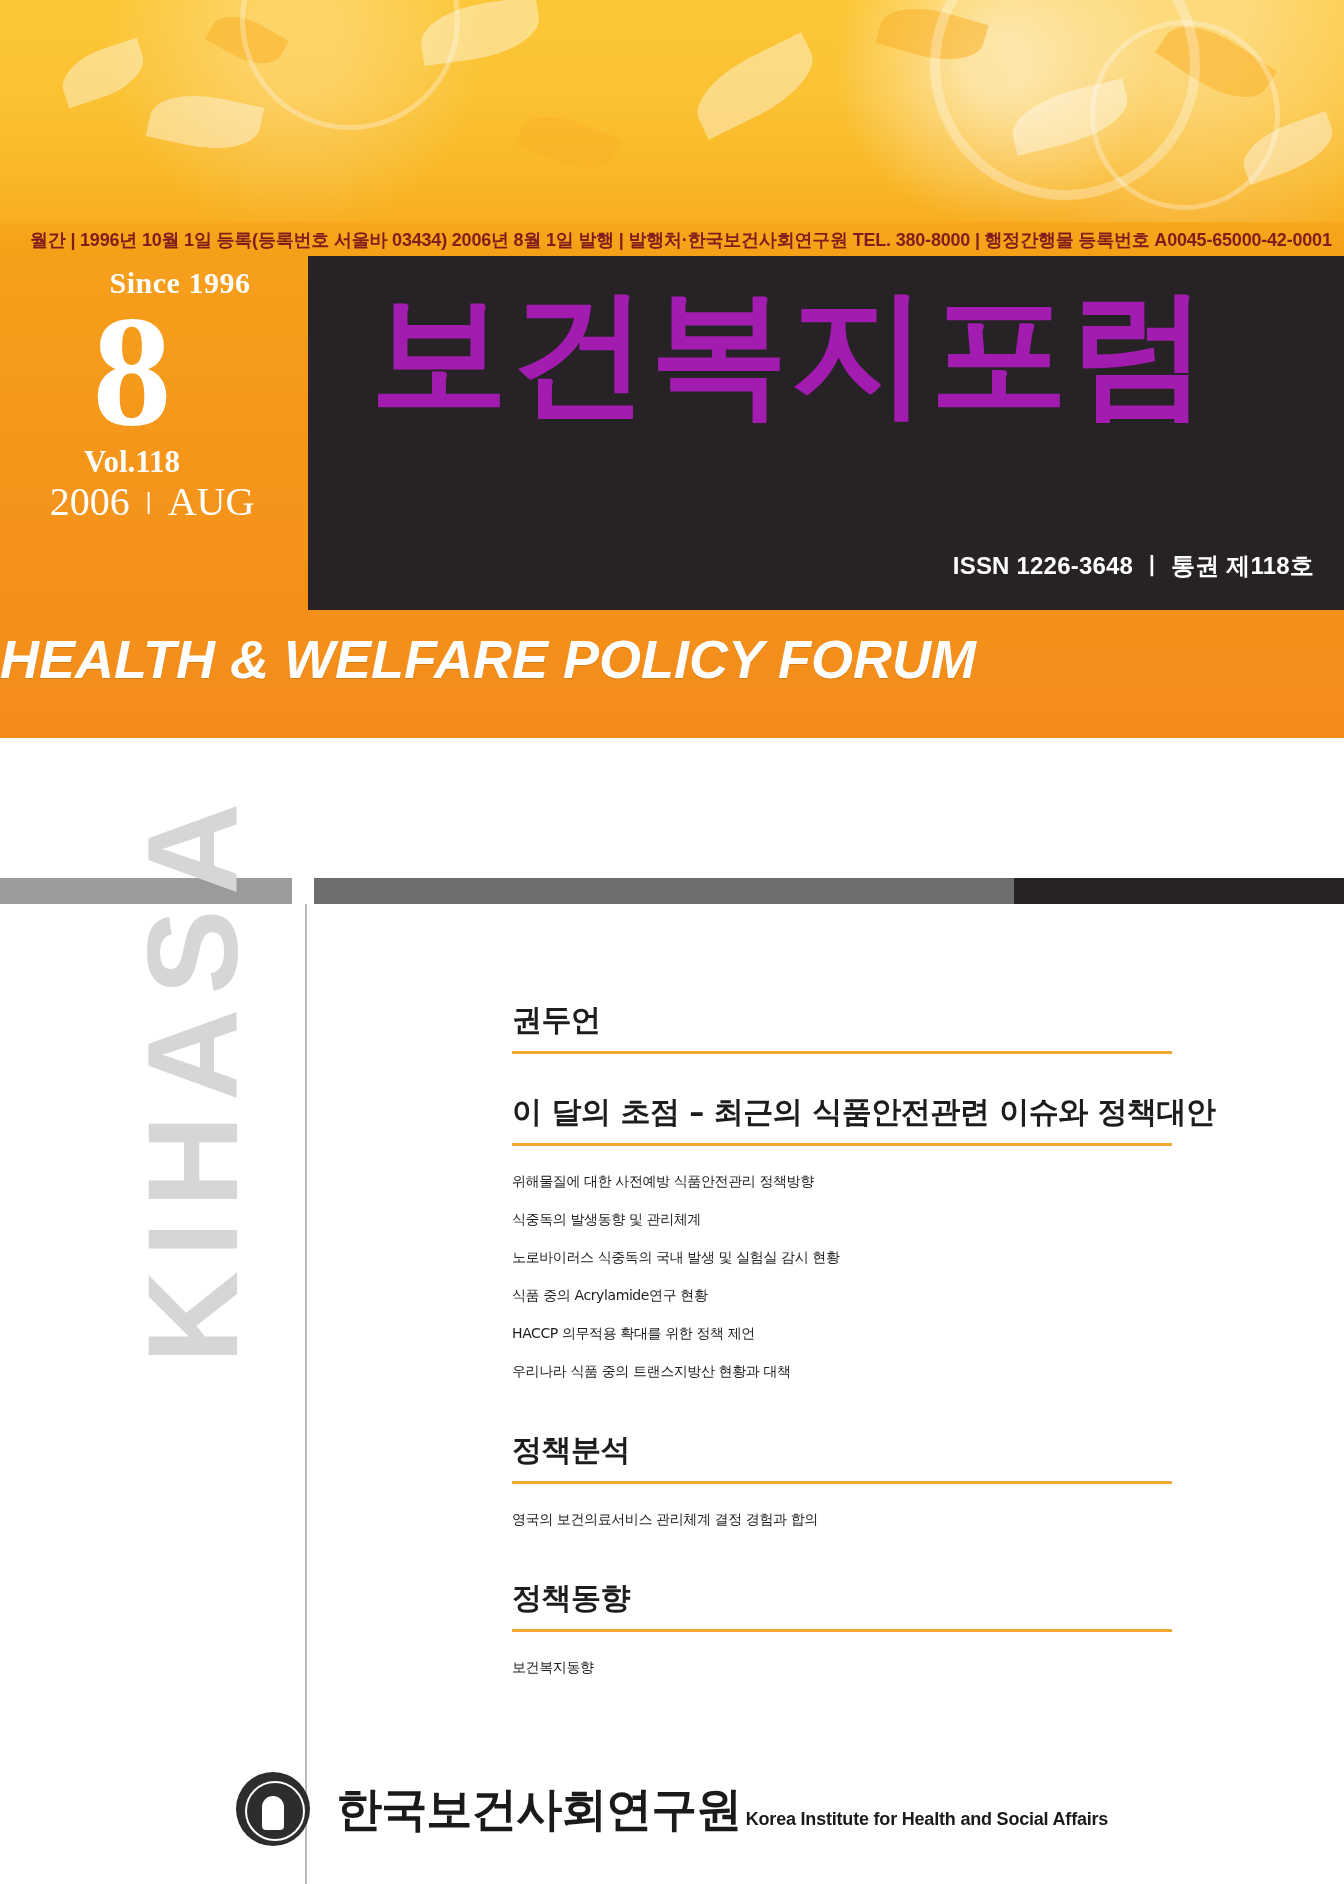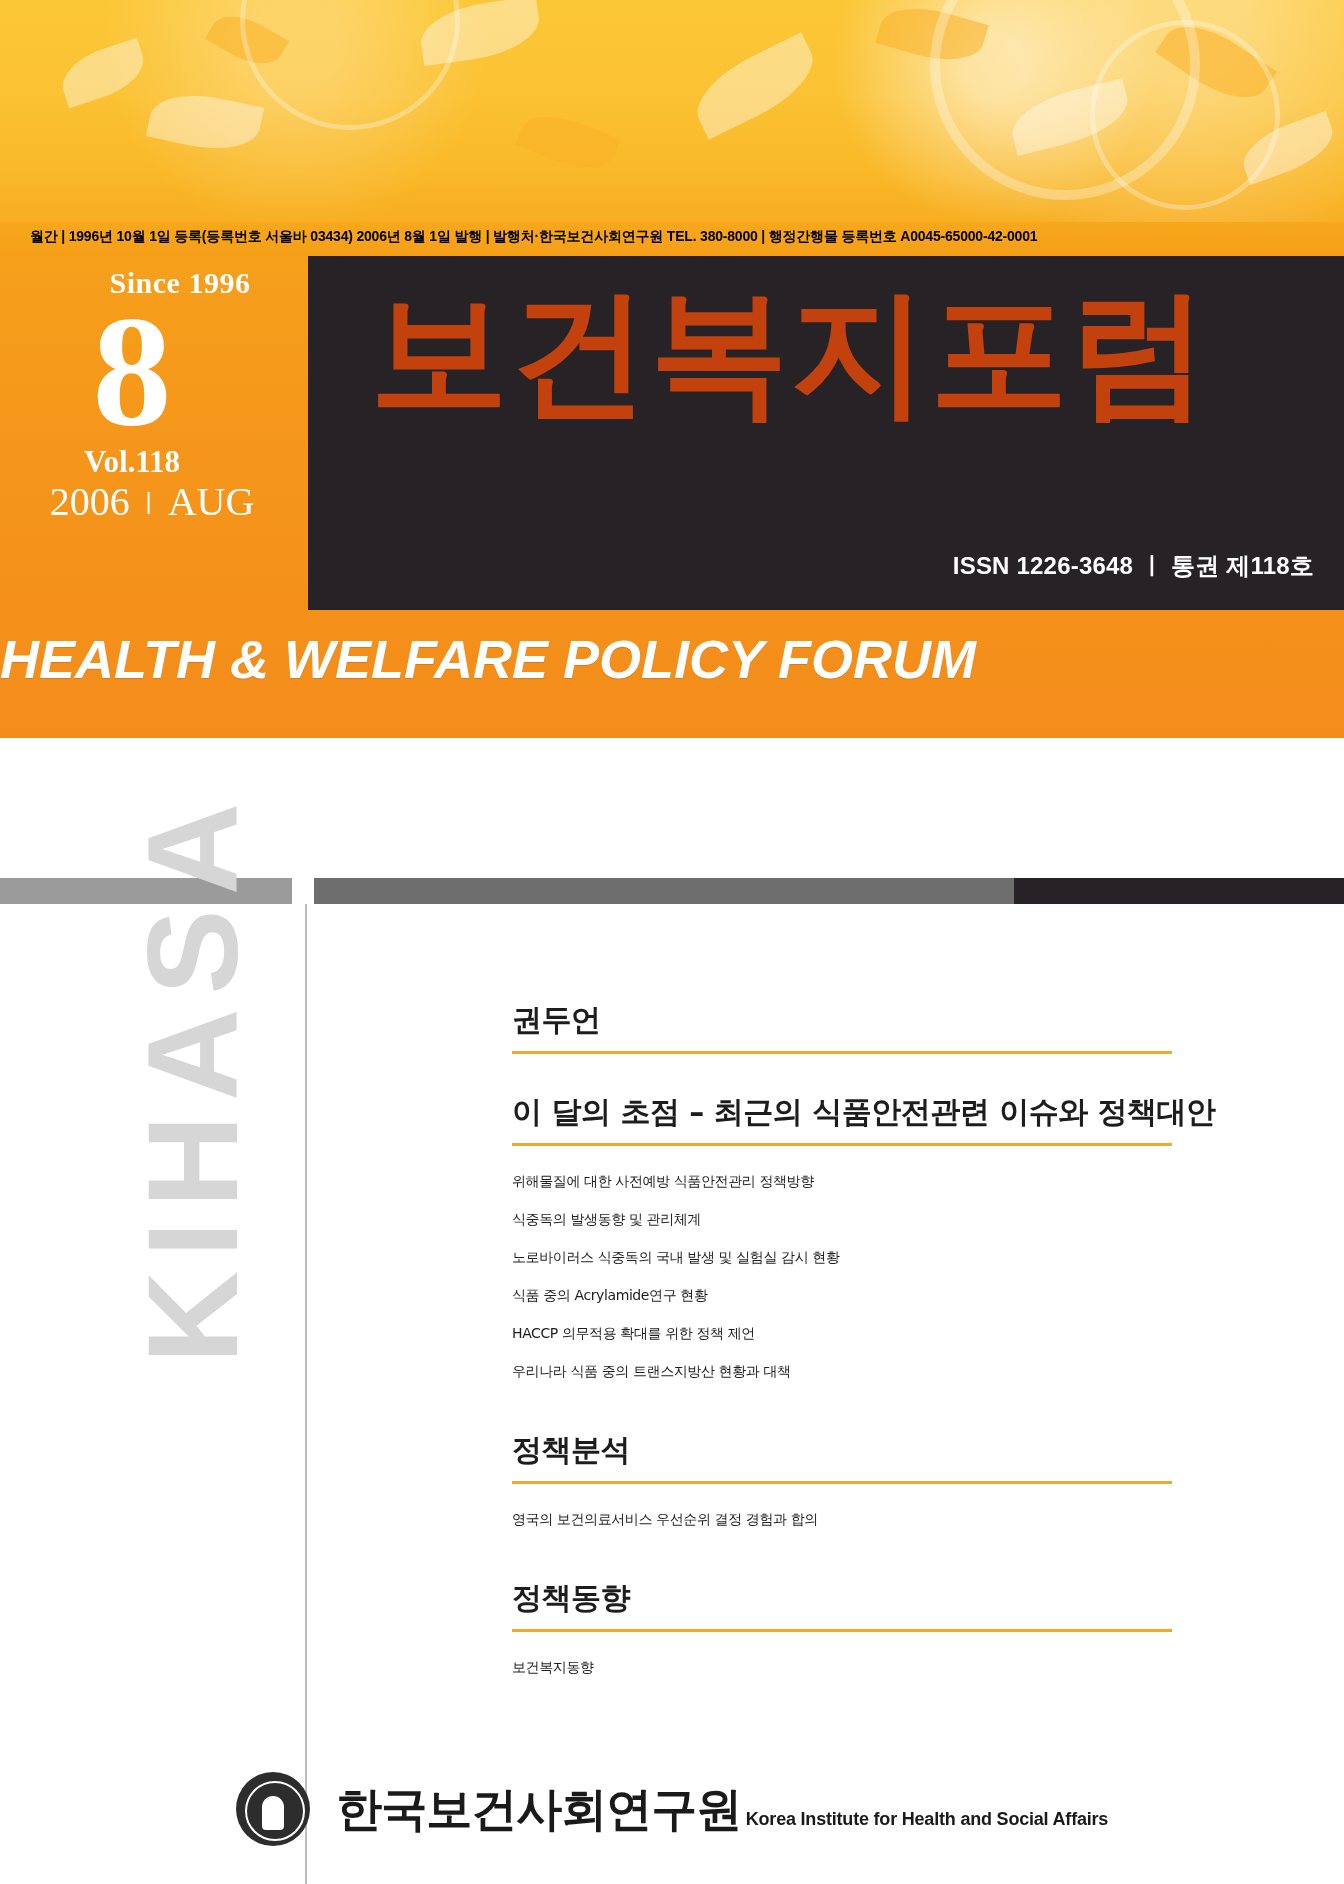--- a/index.html
+++ b/index.html
@@ -56,24 +56,24 @@
     left: 0; top: 222px;
     width: 1344px;
     height: 34px;
     background: linear-gradient(180deg,#f7a81c 0%, #f59f18 100%);
   }
   .imprint {
     position: absolute;
     left: 30px;
     top: 228px;
     width: 1290px;
-    font-size: 14px;
+    font-size: 18px;
     font-weight: bold;
     letter-spacing: -0.2px;
-    color: #000000;
+    color: #7f1d1d;
     white-space: nowrap;
   }
 
   
   .orange-block {
     position: absolute;
     left: 0; top: 256px;
     width: 1344px;
     height: 482px;
     background: linear-gradient(180deg,#f6a01c 0%, #f5951a 45%, #f48c1b 100%);
@@ -149,21 +149,21 @@
   .ko-title {
     position: absolute;
     left: 370px;
     top: 278px;
     width: 940px;
     font-family: "DejaVu Sans", sans-serif;
     font-weight: bold;
     font-size: 138px;
     line-height: 150px;
     letter-spacing: 2px;
-    color: #c2410c;
+    color: #a21caf;
     white-space: nowrap;
   }
   .issn {
     position: absolute;
     right: 30px;
     top: 550px;
     font-size: 24px;
     font-weight: bold;
     color: #ffffff;
     letter-spacing: 0.2px;
@@ -382,21 +382,21 @@
       <div class="entry">식품 중의 Acrylamide연구 현황</div>
       <div class="entry">HACCP 의무적용 확대를 위한 정책 제언</div>
       <div class="entry">우리나라 식품 중의 트랜스지방산 현황과 대책</div>
     </div>
 
     <div class="gap-md"></div>
 
     <div>
       <div class="sec-head">정책분석</div>
       <div class="sec-rule short"></div>
-      <div class="entry">영국의 보건의료서비스 우선순위 결정 경험과 합의</div>
+      <div class="entry">영국의 보건의료서비스 관리체계 결정 경험과 합의</div>
     </div>
 
     <div class="gap-md"></div>
 
     <div>
       <div class="sec-head">정책동향</div>
       <div class="sec-rule short"></div>
       <div class="entry">보건복지동향</div>
     </div>
 

